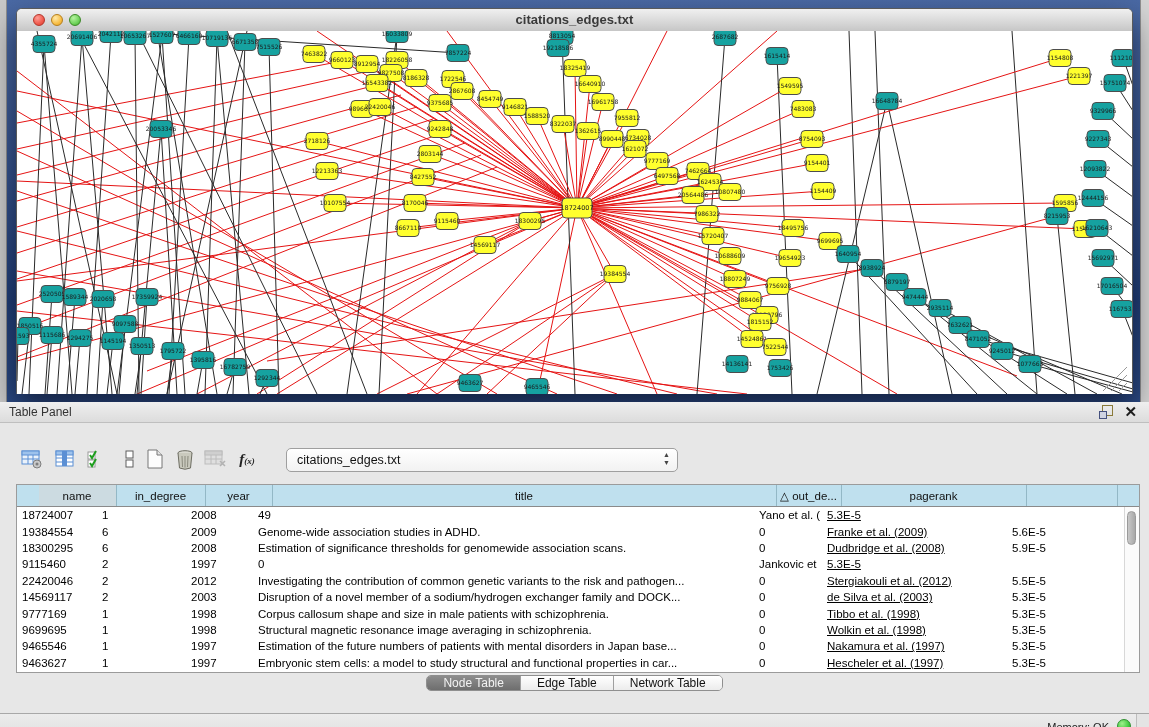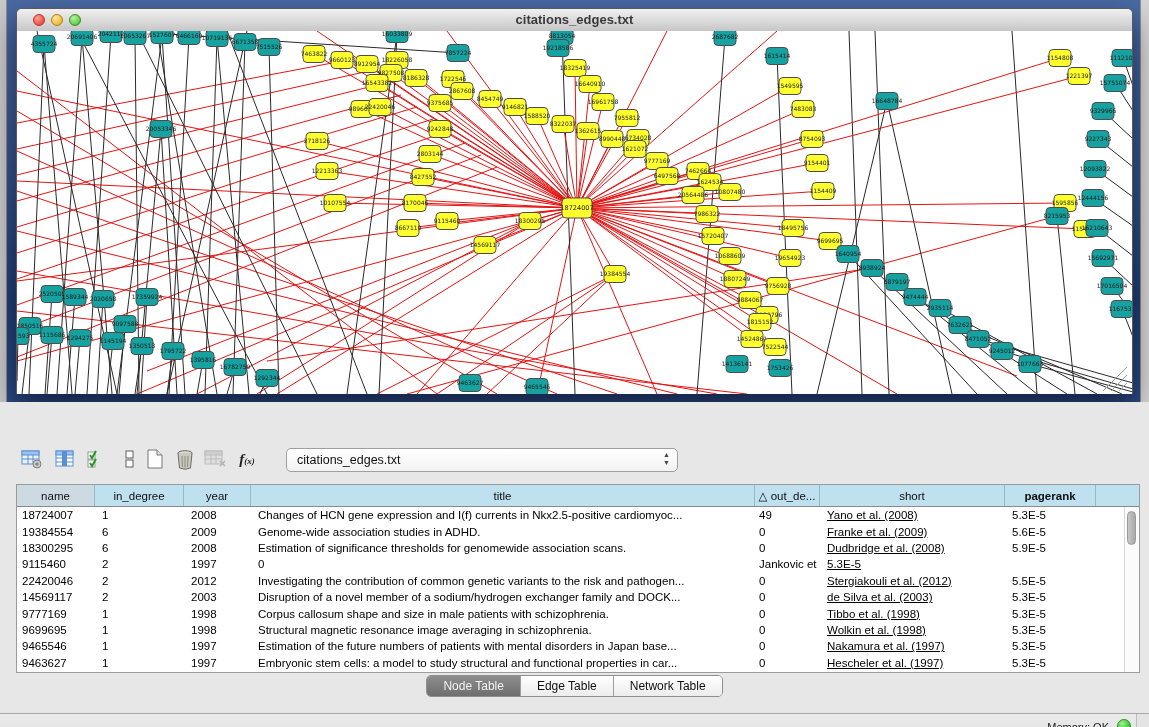--- a/index.html
+++ b/index.html
@@ -66,21 +66,21 @@
   .td:nth-child(3){width:67px;}
   .td:nth-child(4){width:504px;}
   .td:nth-child(5){width:65px;padding-left:4px;}
   .td:nth-child(6){width:185px;text-decoration:underline;}
   .td:nth-child(7){width:91px;}
   .vscroll{position:absolute;right:0;top:22px;bottom:0;width:14px;background:#fbfbfb;border-left:1px solid #d8d8d8;}
   .vthumb{position:absolute;left:2px;top:4px;width:9px;height:34px;border-radius:5px;
     background:linear-gradient(90deg,#c8c8c8,#a8a8a8);border:1px solid #9a9a9a;box-sizing:border-box;}
   
   .seg{position:absolute;left:0;right:0;top:273px;height:22px;display:flex;justify-content:center;}
-  .seg-inner{display:flex;border:1px solid #8f8f8f;border-radius:5px;overflow:hidden;height:22px;box-sizing:border-box;}
+  .seg-inner{display:flex;border:1px solid #8f8f8f;border-radius:5px;overflow:hidden;height:16px;box-sizing:border-box;}
   .seg-btn{display:flex;align-items:center;justify-content:center;font-size:12px;padding:0 16px;
     background:linear-gradient(180deg,#ffffff,#ececec);color:#111;border-right:1px solid #9f9f9f;}
   .seg-btn:last-child{border-right:none;}
   .seg-btn.active{background:linear-gradient(180deg,#8d8d8d,#6e6e6e);color:#f3f3f3;}
   
   .statusbar{position:absolute;left:0;top:299px;width:100%;height:26px;
     background:linear-gradient(180deg,#ececec,#dedede);border-top:1px solid #a8a8a8;margin-top:12px;}
   .mem{position:absolute;right:40px;top:7px;font-size:11px;color:#222;}
   .memdot{position:absolute;right:18px;top:5px;width:14px;height:14px;border-radius:50%;
     background:radial-gradient(circle at 35% 30%,#9ff08b,#3ec93e 60%,#2ba02b);border:1px solid #2f8f2f;box-sizing:border-box;}
@@ -772,20 +772,28 @@
           <g>
             <rect x="1094" y="269.5" width="22" height="17" rx="4" fill="#16a2a0" stroke="#4d4d4d" stroke-width="1"></rect>
             <text x="1105" y="280" text-anchor="middle" font-size="6" fill="#1b1b1b">1167535</text>
           </g>
         </g>
     </svg>
   </div>
 </div>
 
 <div class="bottom-panel">
+  <div class="panel-header">
+    <span class="panel-title">Table Panel</span>
+    <span class="float-btn">
+        <span class="outer"></span>
+        <span class="inner"></span>
+      </span>
+    <span class="close-btn">✕</span>
+  </div>
 
   <div class="ptoolbar">
     <span class="tbtn" style="left:8px">
       <svg width="22" height="20">
           <rect x="1" y="2" width="17" height="13" fill="#eaf2fb" stroke="#5b8fd4"></rect>
           <rect x="1" y="2" width="17" height="4" fill="#9dc2ec" stroke="#5b8fd4"></rect>
           <line x1="7" y1="6" x2="7" y2="15" stroke="#5b8fd4"></line>
           <line x1="12" y1="6" x2="12" y2="15" stroke="#5b8fd4"></line>
           <line x1="1" y1="10" x2="18" y2="10" stroke="#5b8fd4"></line>
           <circle cx="16" cy="15" r="4" fill="#c9c9c9" stroke="#7e7e7e"></circle>
@@ -849,30 +857,28 @@
     </div>
   </div>
 
   <div class="tbl">
     <div class="thead" id="thead">
         <div class="th">name</div>
         <div class="th">in_degree</div>
         <div class="th">year</div>
         <div class="th">title</div>
         <div class="th">△ out_de...</div>
-        <div class="th">short</div>
         <div class="th">pagerank</div>
         <div class="th"></div>
       </div>
     <div class="tbody" id="tbody">
         <div class="tr">
           <div class="td">18724007</div>
           <div class="td">1</div>
           <div class="td">2008</div>
-          <div class="td">Changes of HCN gene expression and I(f) currents in Nkx2.5-positive cardiomyoc...</div>
           <div class="td">49</div>
           <div class="td">Yano et al. (2008)</div>
           <div class="td">5.3E-5</div>
         </div>
         <div class="tr">
           <div class="td">19384554</div>
           <div class="td">6</div>
           <div class="td">2009</div>
           <div class="td">Genome-wide association studies in ADHD.</div>
           <div class="td">0</div>

